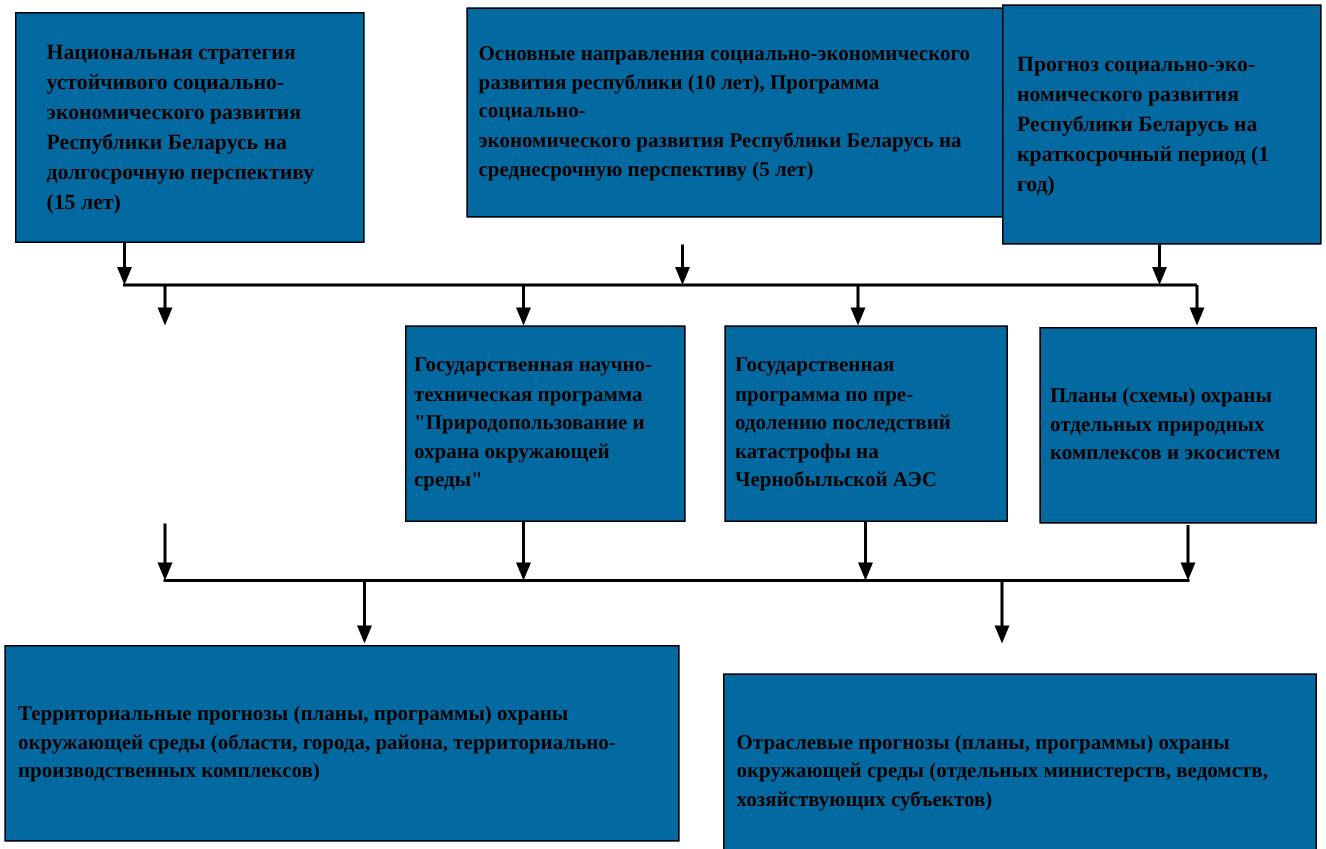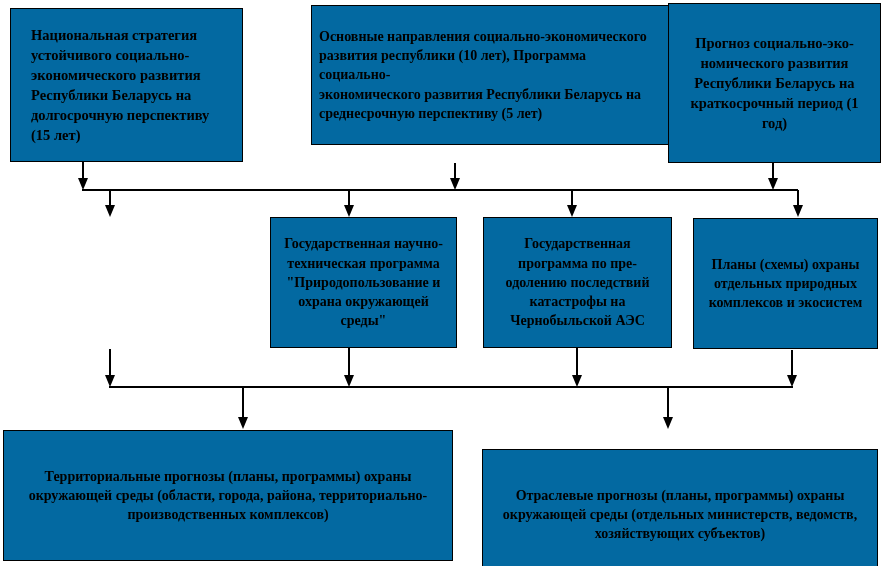--- a/index.html
+++ b/index.html
@@ -7,21 +7,21 @@
     position:relative;width:884px;height:566px;background:#ffffff;
     font-family:"Liberation Serif","DejaVu Serif",serif;color:#000000;
     overflow:hidden;
   }
   .box{
     position:absolute;box-sizing:border-box;border:1.5px solid #000000;
     display:flex;align-items:center;justify-content:center;
     font-weight:bold;font-size:14px;line-height:1.38;background:#0369a1;
   }
   .box .txt{white-space:pre-line;width:100%;}
-  .center .txt{text-align:center;}
+  .center .txt{}
   .leftalign .txt{text-align:left;}
 
   
   .b-t1{left:10px;top:8px;width:233px;height:154px;padding:0 10px 0 20px;font-size:14.5px;}
   .b-t2{left:271px;top:5px;width:372px;height:140px;padding:0 24px 0 7px;margin-left:40px;}
   .b-t3{left:668px;top:3px;width:213px;height:160px;padding:0 9px;font-size:14.5px;}
   .b-m1{left:3px;top:218px;width:245px;height:131px;padding:0 6px;}
   .b-m2{left:270px;top:217px;width:187px;height:131px;padding:0 5px;}
   .b-m3{left:483px;top:217px;width:189px;height:131px;padding:0 6px;}
   .b-m4{left:693px;top:218px;width:185px;height:131px;padding:0 6px;}

